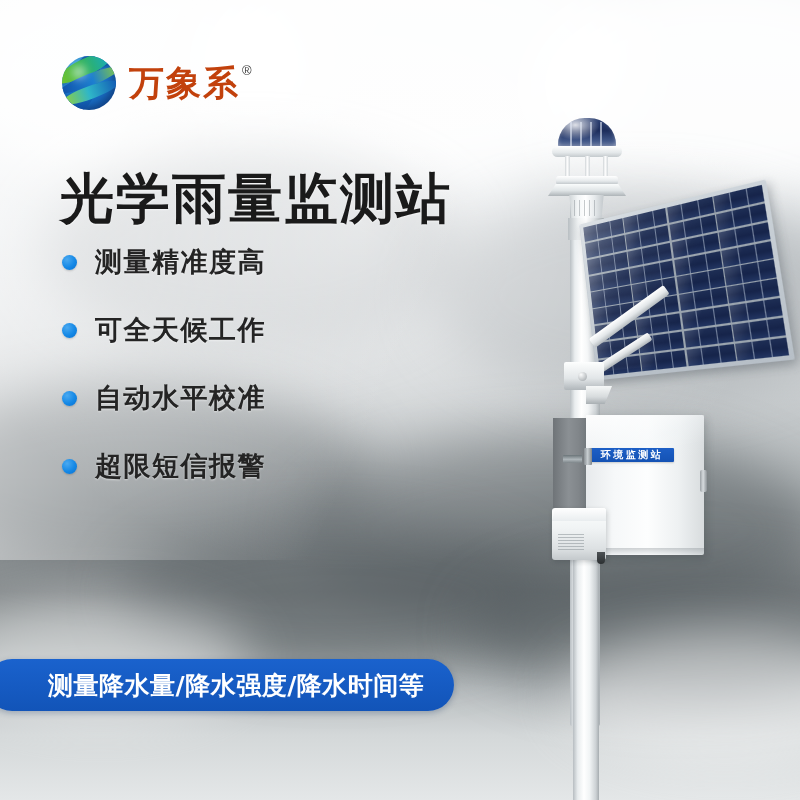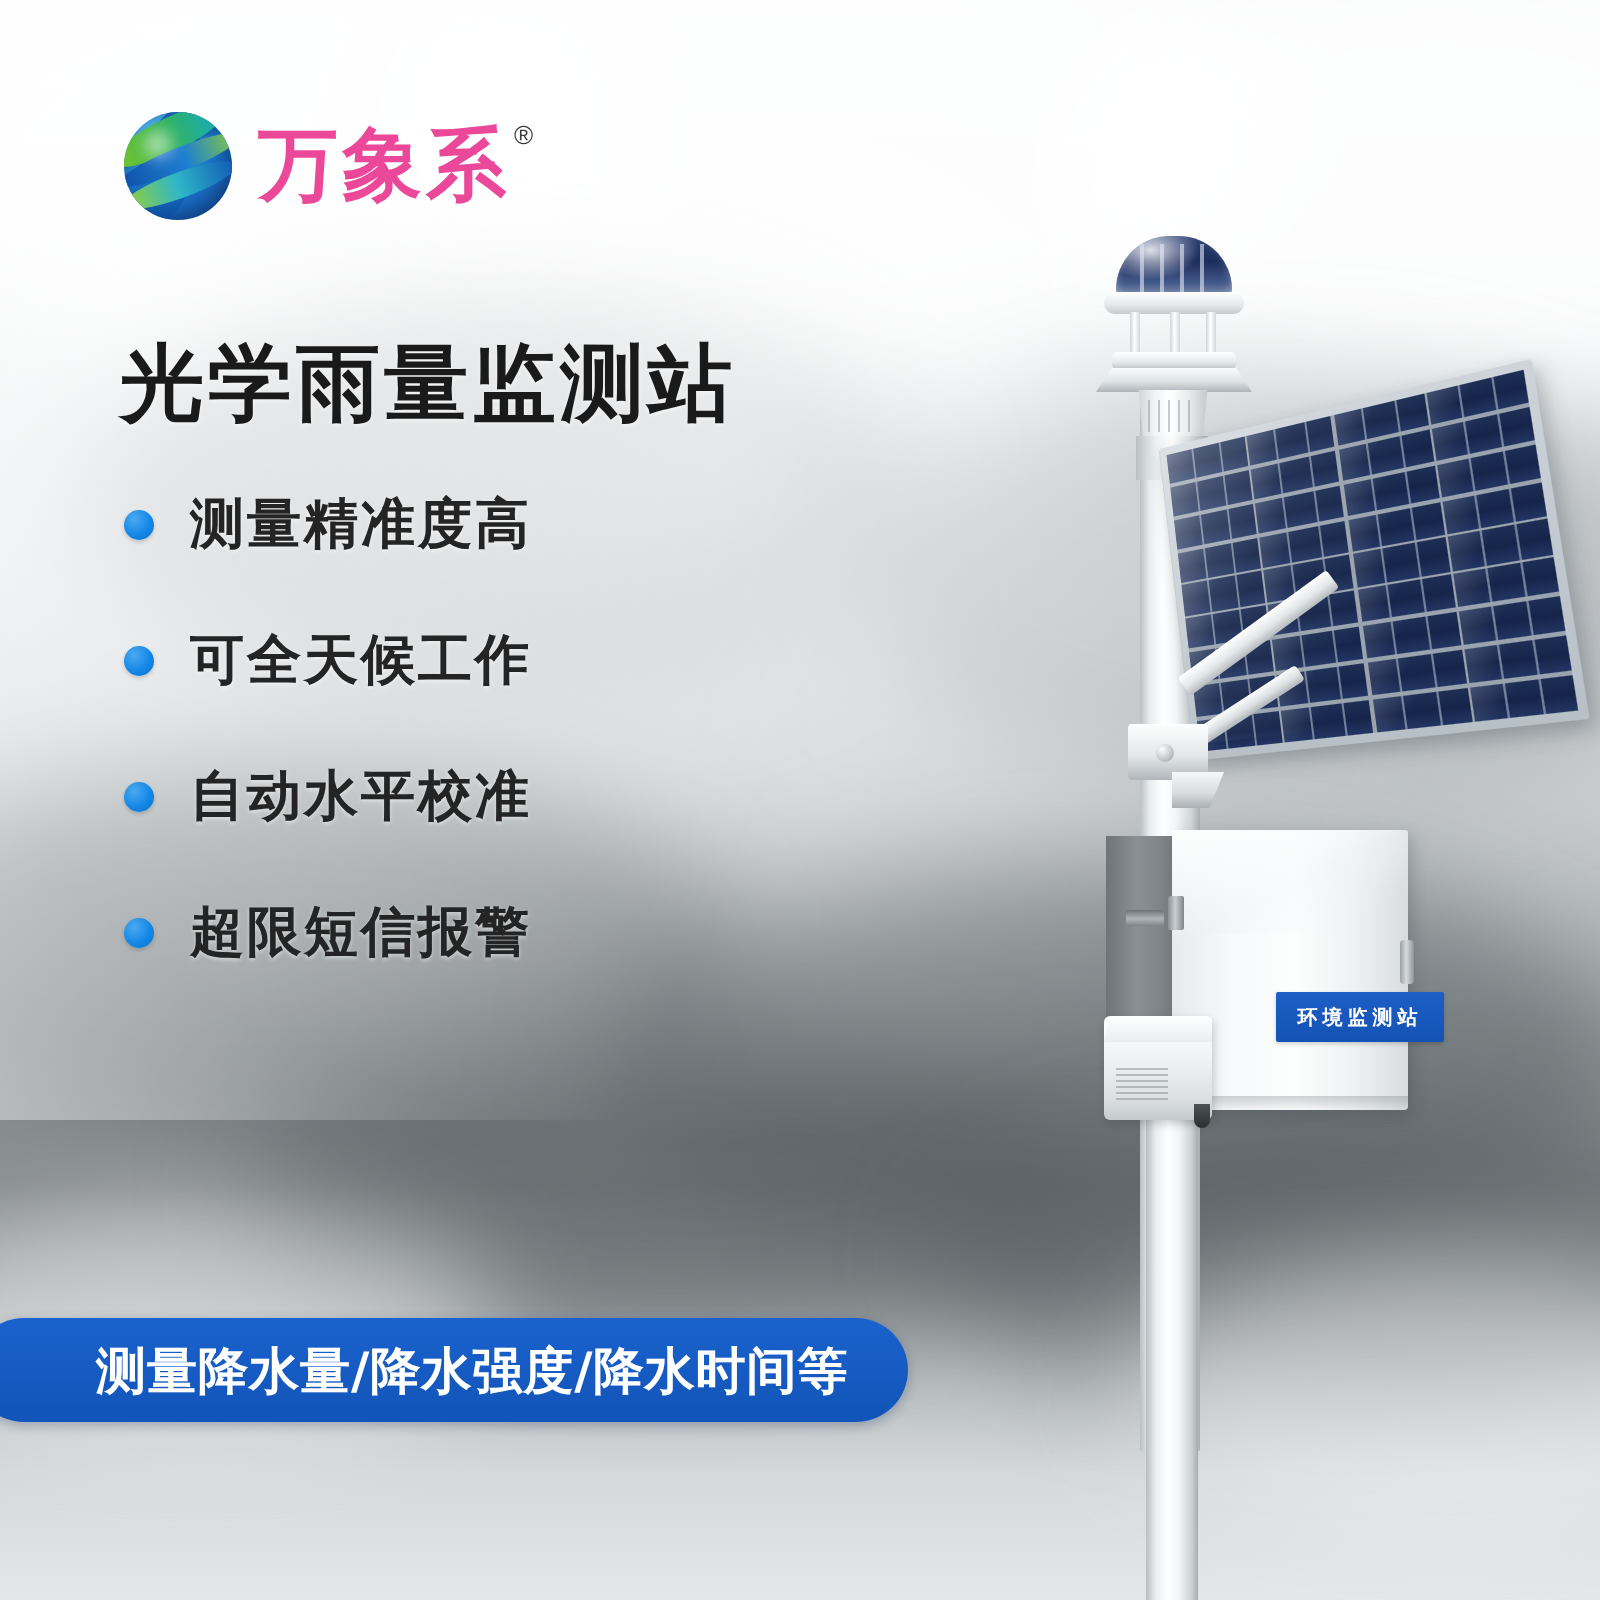--- a/index.html
+++ b/index.html
@@ -86,32 +86,32 @@
     background:linear-gradient(160deg,#1a4fa6 0%,#1473c6 60%,#0e3f92 100%);
     transform:rotate(16deg);
     opacity:.92;
   }
   .b-hi{
     left:18%;top:16%;width:26%;height:26%;
     background:rgba(255,255,255,.55);filter:blur(4px);
   }
   .logo-text-wrap{position:relative;display:flex;align-items:flex-start;}
   .logo-text{
-    font-size:40px;font-weight:700;color:#ec4899;
+    font-size:35px;font-weight:700;color:#c2410c;
     letter-spacing:2px;line-height:1;
     font-family:"DejaVu Sans","Liberation Sans",sans-serif;
   }
   .logo-reg{
     font-size:13px;color:#3a3a3a;margin-left:2px;margin-top:-2px;line-height:1;
   }
 
   
   .headline{
     position:absolute;left:60px;top:168px;
-    font-size:42px;font-weight:700;color:#1a1a1a;
+    font-size:54px;font-weight:700;color:#1a1a1a;
     letter-spacing:2px;line-height:1.14;
     font-family:"DejaVu Sans","Liberation Sans",sans-serif;
     text-shadow:0 1px 2px rgba(255,255,255,.55);
   }
 
   
   .features{
     position:absolute;left:62px;top:244px;
     display:flex;flex-direction:column;gap:32px;
   }
@@ -261,26 +261,25 @@
       linear-gradient(90deg,#e7eaec 0%,#f6f8f9 24%,#fdfefe 52%,#eef1f2 78%,#d8dcde 100%);
     border-radius:2px;
     box-shadow:2px 3px 8px rgba(40,48,56,.22);
   }
   .cab-sheen{
     position:absolute;left:586px;top:415px;width:118px;height:52px;
     background:linear-gradient(155deg, rgba(255,255,255,.72) 0%, rgba(236,241,244,.30) 52%, rgba(255,255,255,0) 86%);
     pointer-events:none;
   }
   .cab-label{
-    position:absolute;left:638px;top:448px;width:84px;height:25px;
+    position:absolute;left:590px;top:448px;width:84px;height:14px;
     background:linear-gradient(180deg,#1d5fc6 0%,#1452b4 100%);
     display:flex;align-items:center;justify-content:center;
     border-radius:1px;
     box-shadow:0 1px 2px rgba(0,0,0,.18);
-    margin-top:48px;
   }
   .cab-label span{
     color:#fff;font-size:10px;font-weight:700;letter-spacing:2.5px;
     font-family:"DejaVu Sans","Liberation Sans",sans-serif;
   }
   .hinge{
     position:absolute;width:8px;height:17px;
     background:linear-gradient(90deg,#8a9094 0%,#c8ced1 45%,#7f8589 100%);
     border-radius:1px;
   }

